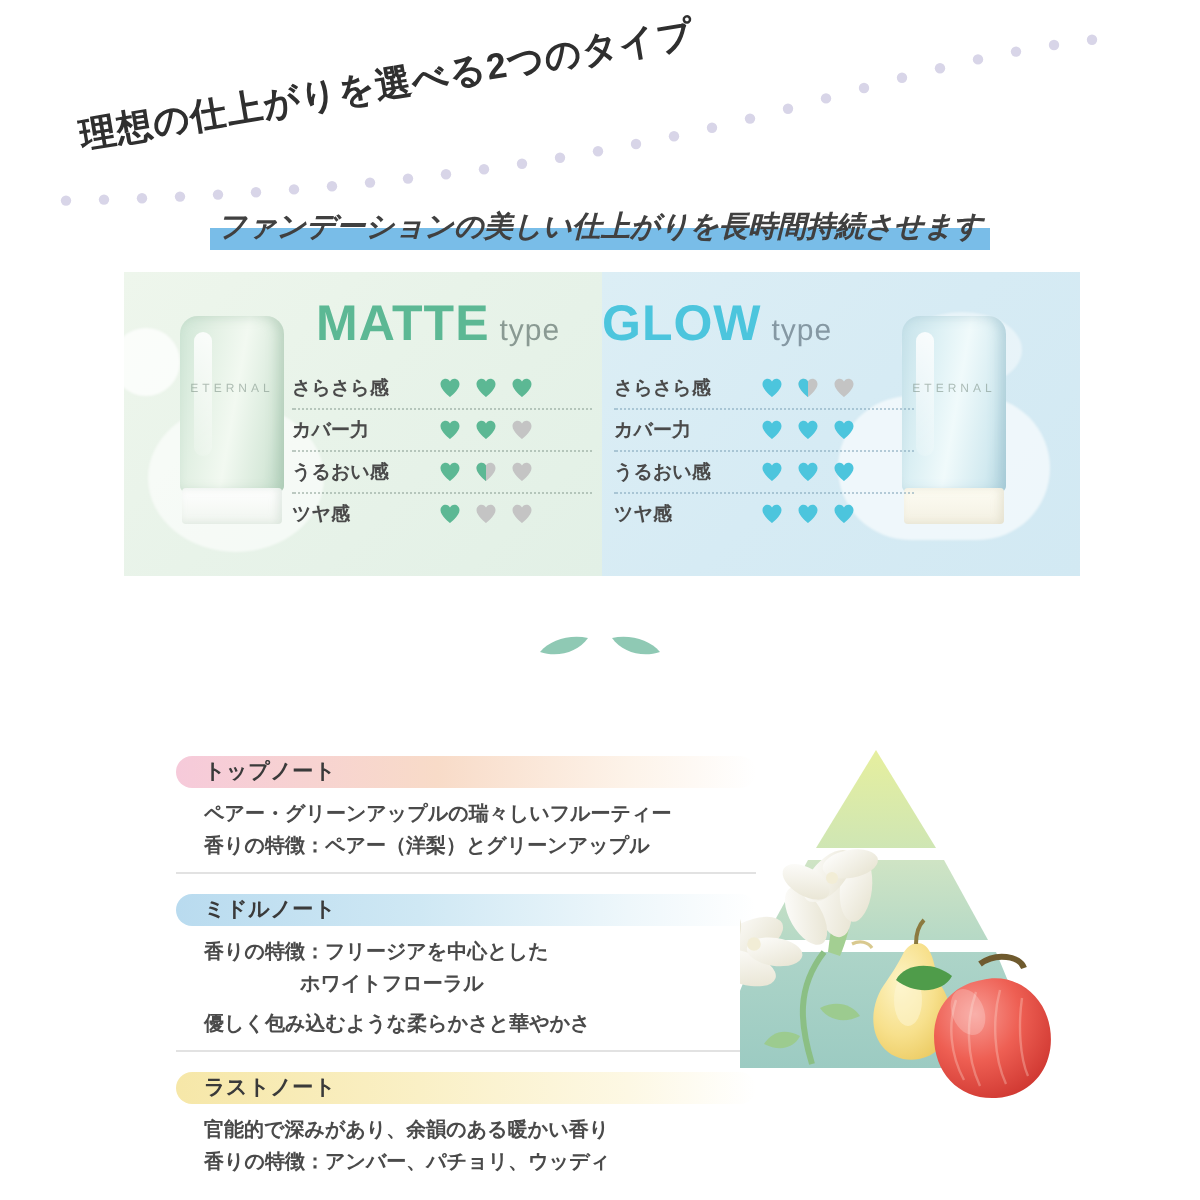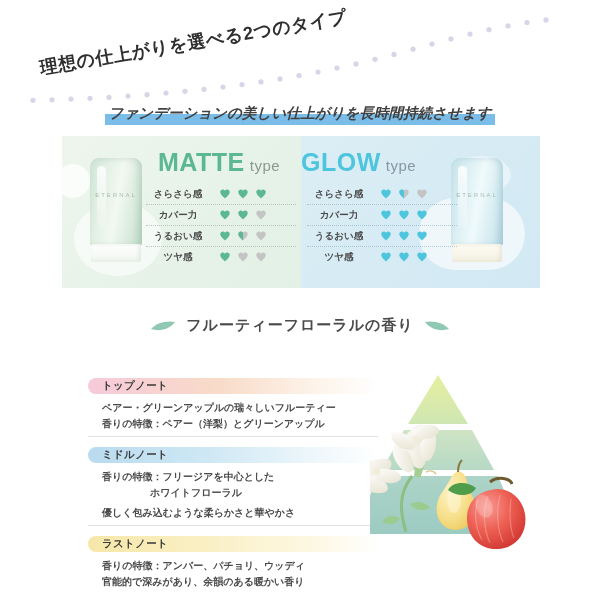--- a/index.html
+++ b/index.html
@@ -183,21 +183,21 @@
     height: 20px;
   }
   .rating-row + .rating-row {
     border-top: 1px dotted rgba(140,160,150,0.55);
   }
   .panel.glow .rating-row + .rating-row {
     border-top-color: rgba(130,165,185,0.55);
   }
   .rating-label {
     width: 64px;
-    text-align: center;
+    text-align: left;
     padding-right: 9px;
     font-size: 9.5px;
     font-weight: 600;
     color: #4a4a4a;
     white-space: nowrap;
   }
   .hearts {
     display: flex;
     gap: 6px;
     align-items: center;
@@ -502,21 +502,20 @@
         </div>
       </div>
     </div>
   </div>
 
   <div class="fragrance-head">
     <span class="fh-inner">
       <svg width="26" height="12" viewBox="0 0 26 12">
         <path d="M25,2 C16,0 6,3 1,9 C10,12 20,9 25,2 Z" fill="#8fc9b4"></path>
       </svg>
-      <span class="ft">フルーティーフローラルの香り</span>
       <svg width="26" height="12" viewBox="0 0 26 12">
         <path d="M1,2 C10,0 20,3 25,9 C16,12 6,9 1,2 Z" fill="#8fc9b4"></path>
       </svg>
     </span>
   </div>
 
   <div class="notes">
 
     <div class="note-block">
       <div class="note-band top">トップノート</div>
@@ -537,22 +536,22 @@
         <div class="note-line" style="margin-top:4px;">優しく包み込むような柔らかさと華やかさ</div>
       </div>
       <div class="note-rule"></div>
     </div>
 
     <div class="note-gap"></div>
 
     <div class="note-block">
       <div class="note-band last">ラストノート</div>
       <div class="note-lines">
+        <div class="note-line">官能的で深みがあり、余韻のある暖かい香り</div>
         <div class="note-line">香りの特徴：アンバー、パチョリ、ウッディ</div>
-        <div class="note-line">官能的で深みがあり、余韻のある暖かい香り</div>
       </div>
     </div>
   </div>
 
   <div class="illus">
     <svg width="220" height="200" viewBox="0 0 220 200">
       <defs>
         <linearGradient id="tierTop" x1="0" y1="0" x2="0" y2="1">
           <stop offset="0%" stop-color="#e6ef9e"></stop>
             <stop offset="100%" stop-color="#cfe6b4"></stop>

